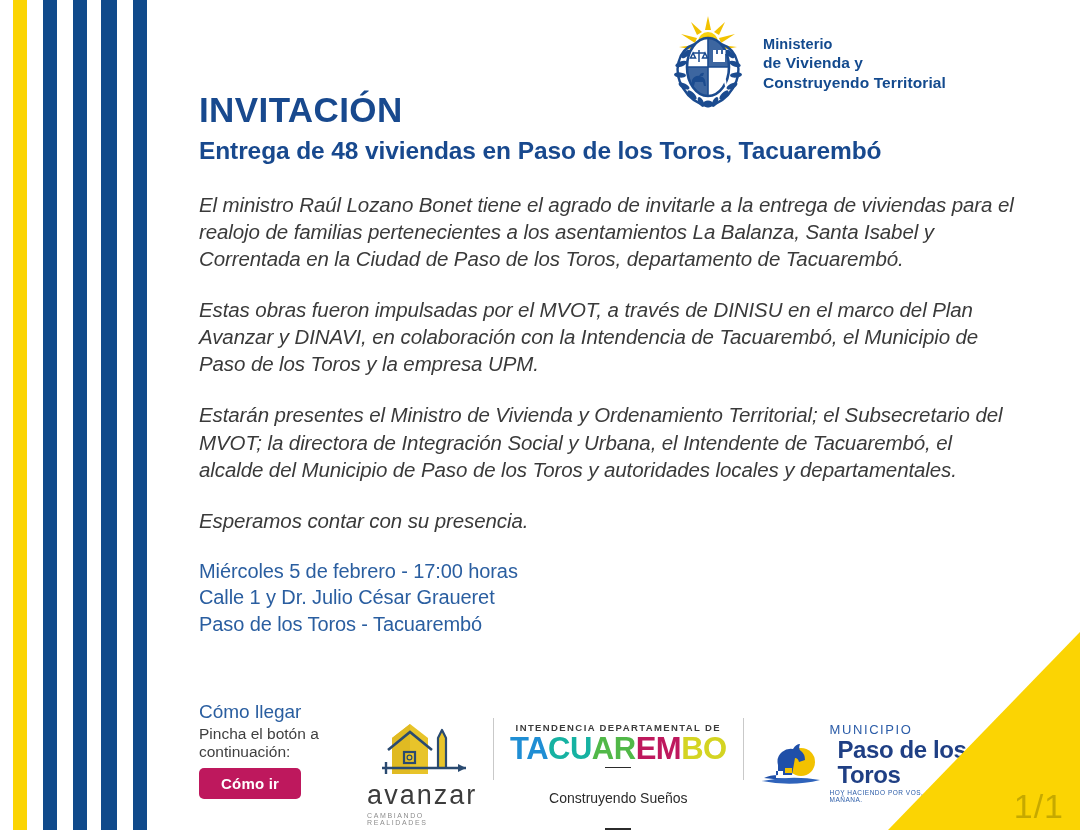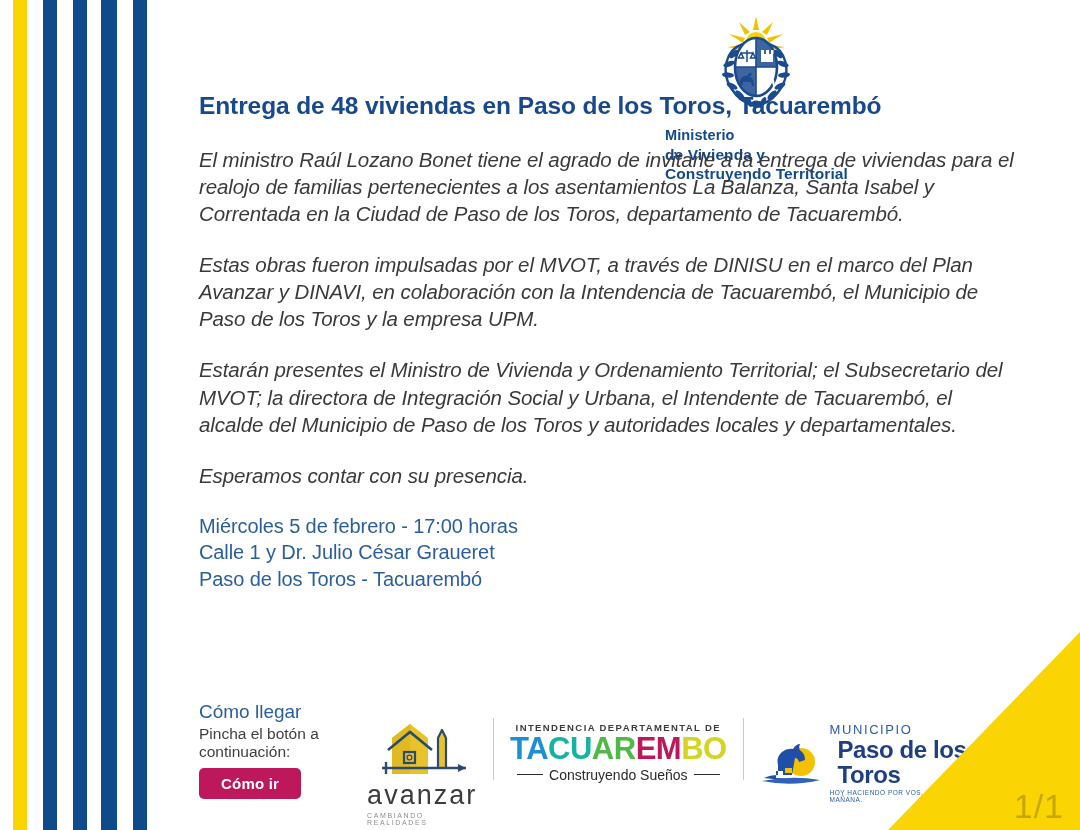--- a/index.html
+++ b/index.html
@@ -54,21 +54,20 @@
   }
 
   
   #ministry-logo {
     position: absolute;
     left: 665px;
     top: 14px;
     display: flex;
     align-items: center;
     gap: 12px;
-    flex-direction: column;
   }
   #ministry-wordmark {
     color: #134a8e;
     font-weight: bold;
     font-size: 15.5px;
     line-height: 1.28;
     letter-spacing: 0.1px;
   }
   #ministry-wordmark .l1 { font-size: 14.5px; }
 
@@ -188,23 +187,24 @@
   #tacuarembo-main .c1 { color: #1f8ed4; }
   #tacuarembo-main .c2 { color: #16b2a2; }
   #tacuarembo-main .c3 { color: #51b848; }
   #tacuarembo-main .c4 { color: #be185d; }
   #tacuarembo-main .c5 { color: #d4d422; }
   #tacuarembo-sub {
     font-size: 14px;
     color: #2b2b2b;
     display: flex;
     align-items: center;
-    gap: 6px;
+    gap: 22px;
     justify-content: center;
     margin-top: 1px;
+    flex-direction: column;
   }
   #tacuarembo-sub .rule {
     display: inline-block;
     width: 26px;
     height: 1.6px;
     background: #2b2b2b;
   }
 
   
   #municipio-logo {
@@ -313,20 +313,21 @@
       </svg>
     </span>
     <div id="ministry-wordmark">
       <div class="l1">Ministerio</div>
       <div>de Vivienda y</div>
       <div>Construyendo Territorial</div>
     </div>
   </div>
 
   <div id="content">
+    <h1 id="invitation-title">INVITACIÓN</h1>
     <h2 id="invitation-subtitle">Entrega de 48 viviendas en Paso de los Toros, Tacuarembó</h2>
 
     <p class="body-paragraph">El ministro Raúl Lozano Bonet tiene el agrado de invitarle a la entrega de viviendas para el realojo de familias pertenecientes a los asentamientos La Balanza, Santa Isabel y Correntada en la Ciudad de Paso de los Toros, departamento de Tacuarembó.</p>
     <p class="body-paragraph">Estas obras fueron impulsadas por el MVOT, a través de DINISU en el marco del Plan Avanzar y DINAVI, en colaboración con la Intendencia de Tacuarembó, el Municipio de Paso de los Toros y la empresa UPM.</p>
     <p class="body-paragraph">Estarán presentes el Ministro de Vivienda y Ordenamiento Territorial; el Subsecretario del MVOT; la directora de Integración Social y Urbana, el Intendente de Tacuarembó, el alcalde del Municipio de Paso de los Toros y autoridades locales y departamentales.</p>
     <p class="body-paragraph">Esperamos contar con su presencia.</p>
 
     <div id="event-details">
       <div class="event-line">Miércoles 5 de febrero - 17:00 horas</div>
       <div class="event-line">Calle 1 y Dr. Julio César Graueret</div>

